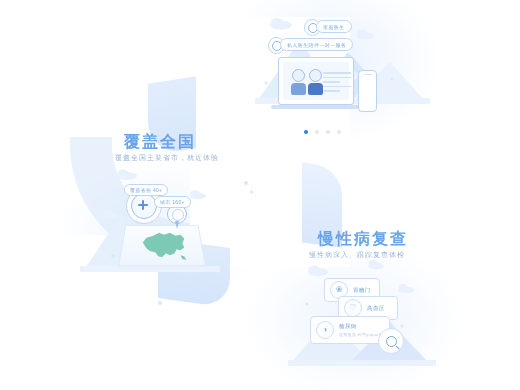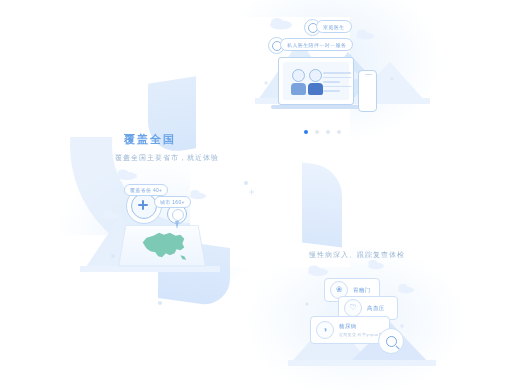--- a/index.html
+++ b/index.html
@@ -47,21 +47,21 @@
     position:absolute;left:0;top:0;width:520px;height:390px;
     background:
       radial-gradient(160px 120px at 330px 60px, rgba(225,238,253,.75), rgba(255,255,255,0) 70%),
       radial-gradient(150px 110px at 160px 235px, rgba(228,240,253,.7), rgba(255,255,255,0) 70%),
       radial-gradient(160px 110px at 355px 320px, rgba(228,240,253,.7), rgba(255,255,255,0) 70%);
     pointer-events:none;
   }
 
   
   .sec-title{
-    position:absolute;font-size:11px;font-weight:bold;color:#6aa4e8;letter-spacing:2px;
+    position:absolute;font-size:16px;font-weight:bold;color:#6aa4e8;letter-spacing:2px;
     white-space:nowrap;
   }
   .sec-sub{
     position:absolute;font-size:7px;color:#9bb6d4;letter-spacing:1px;white-space:nowrap;
   }
   .txt-left-title{left:124px;top:132px;}
   .txt-left-sub{left:115px;top:153px;}
   .txt-right-title{left:318px;top:229px;}
   .txt-right-sub{left:309px;top:250px;}
 
@@ -268,20 +268,21 @@
     <div class="pin">
       <div class="pin-head"></div>
       <div class="pin-dot"></div>
       <div class="pin-tail"></div>
     </div>
 
     <div class="tag tag-1">覆盖省份 40+</div>
     <div class="tag tag-2">城市 160+</div>
   </div>
 
+  <div class="sec-title txt-right-title">慢性病复查</div>
   <div class="sec-sub txt-right-sub">慢性病深入、跟踪复查体检</div>
 
   <div class="scene scene-br">
     <div class="card card-1">
       <div class="ic">❀</div>
       <div class="txtwrap">
         <div class="t1">胃幽门</div>
       </div>
     </div>
 

